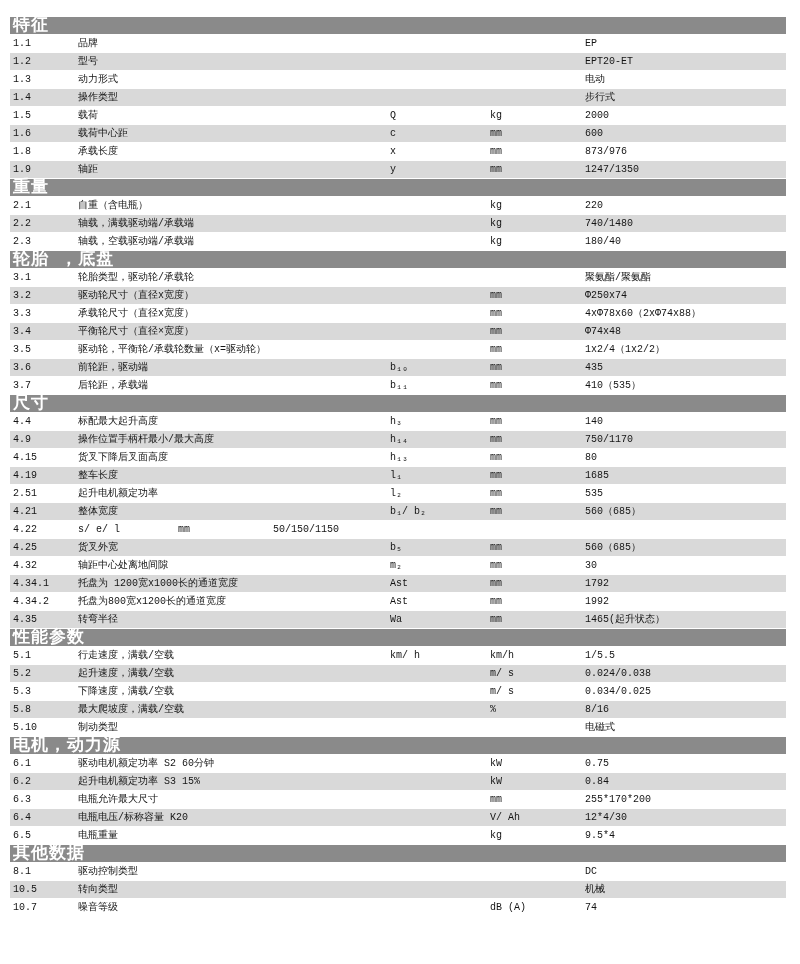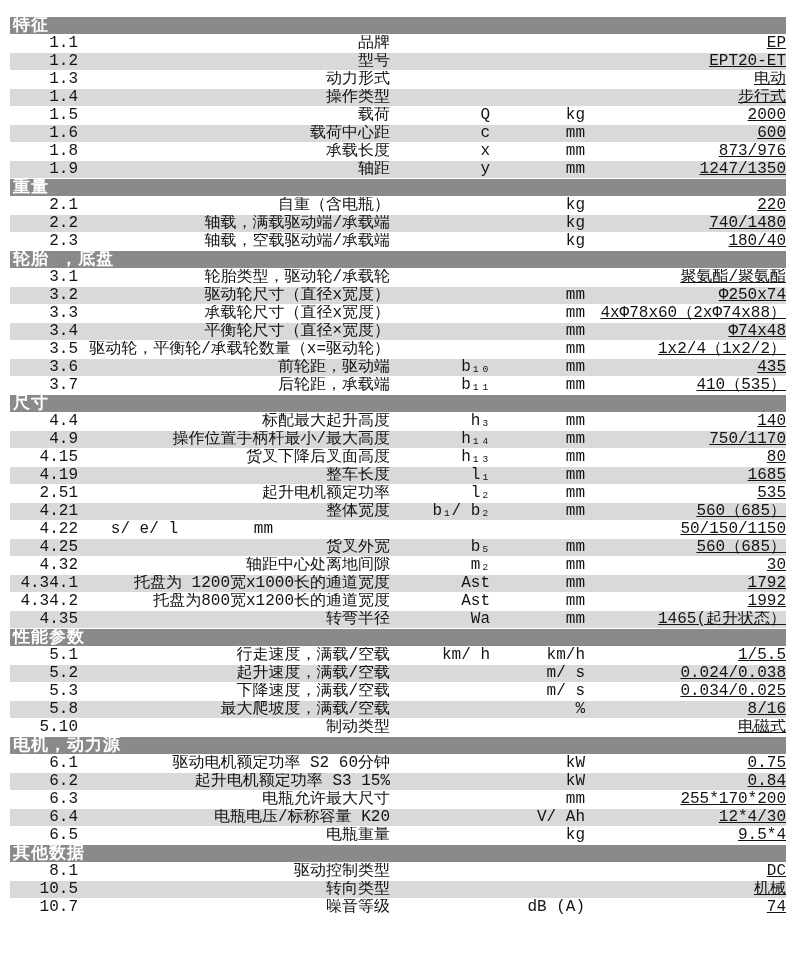--- a/index.html
+++ b/index.html
@@ -13,28 +13,28 @@
   }
   .sec-header{
     height:18px;line-height:17px;box-sizing:border-box;
     background:var(--hdr-bg,#8a8a8a);color:var(--hdr-fg,#ffffff);
     font-weight:bold;font-size:17px;padding-left:3px;
     border-bottom:1px solid #ffffff;
     letter-spacing:1px;
   }
   .row{
     display:flex;height:18px;line-height:17px;box-sizing:border-box;
-    font-size:16px;color:#141414;white-space:nowrap;overflow:hidden;text-align:right;
+    font-size:10px;color:#141414;white-space:nowrap;overflow:hidden;
   }
   .row.alt{background:var(--alt-bg,#d9d9d9);border-bottom:1px solid #ffffff;}
   .c-no{width:68px;padding-left:3px;box-sizing:border-box;flex:none;}
   .c-label{width:312px;flex:none;overflow:hidden;}
   .c-symbol{width:100px;flex:none;}
   .c-unit{width:95px;flex:none;}
-  .c-value{flex:1;overflow:hidden;text-decoration:underline;}
+  .c-value{flex:1;overflow:hidden;}
 </style>
 </head>
 <body style="--hdr-bg: #8a8a8a; --hdr-fg: #ffffff; --alt-bg: #d9d9d9;">
 
 <div class="spec-table">
     <div class="sec-header">特征</div>
     <div class="row">
       <span class="c-no">1.1</span>
       <span class="c-label">品牌</span>
       <span class="c-symbol"></span>

